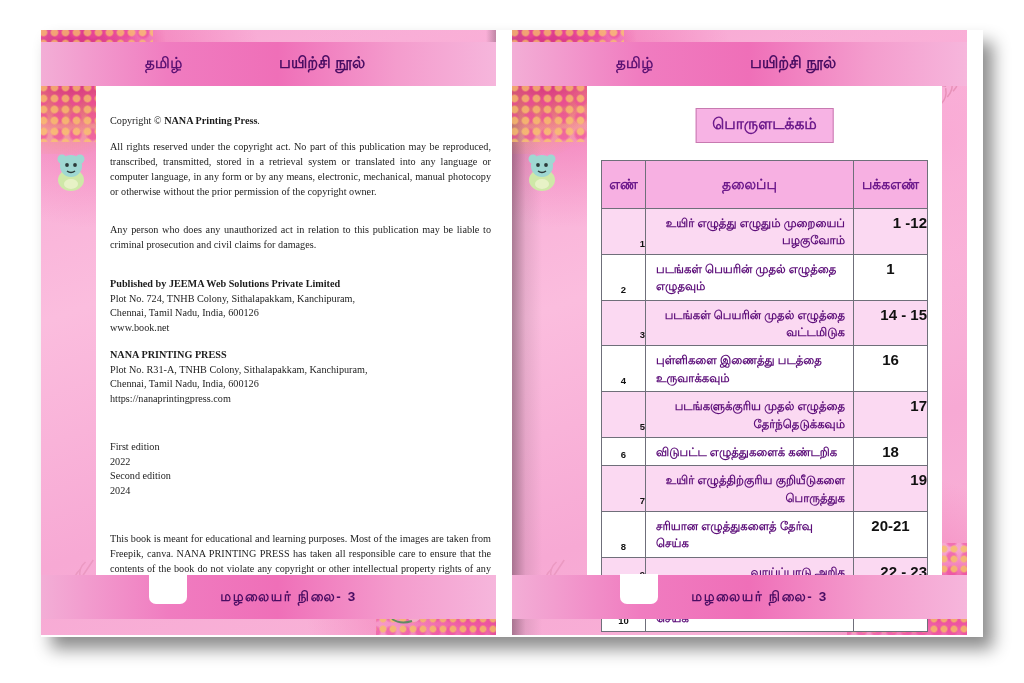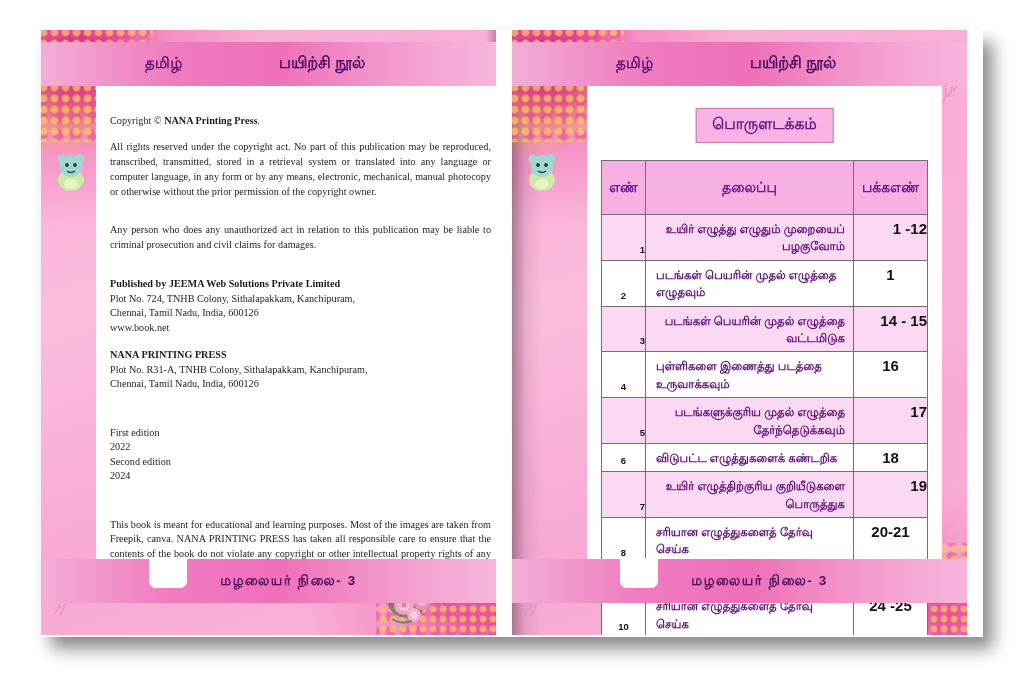--- a/index.html
+++ b/index.html
@@ -110,21 +110,21 @@
   
   .band {
     position: absolute;
     left: 0; right: 0;
     height: 44px;
     background: linear-gradient(90deg, #f3aed6 0%, #f07cc0 28%, #ef6fb8 52%, #f49ccd 78%, #f6b6dc 100%);
     display: flex;
     align-items: center;
   }
   .band-top    { top: 12px; }
-  .band-bottom { bottom: 32px; }
+  .band-bottom { bottom: 16px; }
 
   .band-tamil {
     position: absolute;
     left: 104px;
     font-size: 15px;
     font-weight: 700;
     color: #5b1173;
     letter-spacing: .3px;
   }
   .band-subject {
@@ -204,21 +204,21 @@
     background: #ffffff;
   }
   .toc-table th, .toc-table td {
     border: 1px solid #6f6f7a;
     color: #6d1a8c;
     font-weight: 700;
   }
   .toc-table th {
     background: #f7b0e2;
     font-size: 14px;
-    height: 54px;
+    height: 48px;
     text-align: center;
     vertical-align: middle;
   }
   .col-no   { width: 44px; }
   .col-page { width: 74px; }
 
   .toc-table td.c-no {
     text-align: center;
     vertical-align: bottom;
     font-size: 9.5px;
@@ -346,20 +346,21 @@
           <div>Chennai, Tamil Nadu, India, 600126</div>
           <div>www.book.net</div>
         </div>
 
         <div class="gap-md"></div>
 
         <div class="block-lines">
           <div><b>NANA PRINTING PRESS</b></div>
           <div>Plot No. R31-A, TNHB Colony, Sithalapakkam, Kanchipuram,</div>
           <div>Chennai, Tamil Nadu, India, 600126</div>
+          <div>https://nanaprintingpress.com</div>
         </div>
 
         <div class="gap-xl"></div>
 
         <div class="block-lines">
           <div>First edition</div>
           <div>2022</div>
           <div>Second edition</div>
           <div>2024</div>
         </div>

